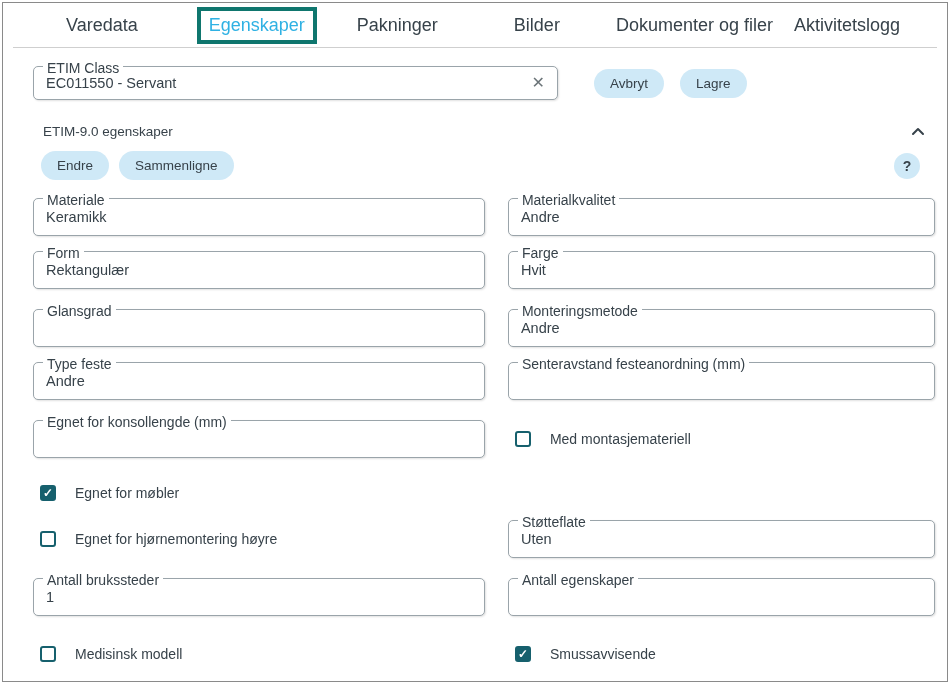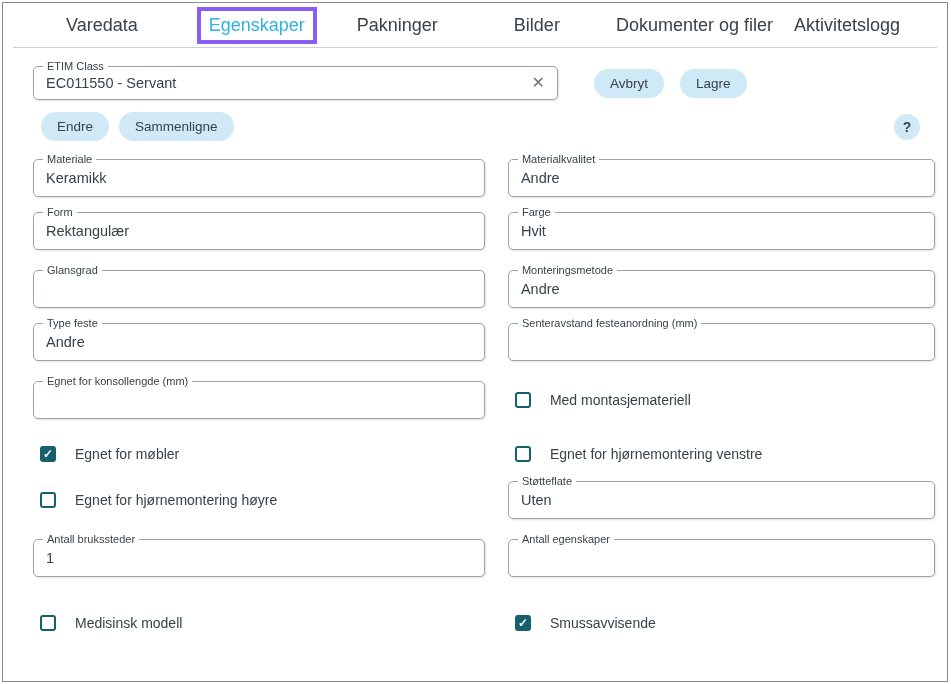--- a/index.html
+++ b/index.html
@@ -3,32 +3,32 @@
 <meta charset="utf-8">
 <style>
   * { margin:0; padding:0; box-sizing:border-box; }
   html,body { width:951px; height:684px; background:#fff; font-family:"Liberation Sans", sans-serif; color:#37424a; }
   .frame { position:absolute; top:2px; left:2px; width:946px; height:680px; border:1px solid #8a8a8a; background:#fff; overflow:hidden; }
 
   
   .tabbar { display:flex; align-items:center; height:44px; padding-left:63px; }
   .tab { font-size:18px; color:#37424a; cursor:pointer; white-space:nowrap; }
   .tab-varedata { margin-right:59px; }
-  .hl-box { border:4px solid #8b5cf6; padding:4px 8px; margin-right:40px; }
+  .hl-box { border:4px solid #0f766e; padding:4px 8px; margin-right:40px; }
   .hl-box .tab { color:#2fb1e3; }
   .tab-pakninger { margin-right:56px; }
   .tab-bilder { margin-right:56px;padding-left:20px; }
   .tab-dokumenter { margin-right:21px; }
   .divider { border-top:1px solid #cfcfcf; margin:0 10px; }
 
   .content { padding:18px 12px 0 30px; }
 
   
   .ofield { position:relative; border:1px solid #9aa4aa; border-radius:5px; background:#fff; box-shadow:1px 1px 2px rgba(0,0,0,0.12); }
-  .ofield .flabel { position:absolute; top:-7px; left:9px; background:#fff; padding:0 4px; font-size:11px; color:#37424a; white-space:nowrap; }
+  .ofield .flabel { position:absolute; top:-7px; left:9px; background:#fff; padding:0 4px; font-size:14px; color:#37424a; white-space:nowrap; }
   .ofield input { border:none; outline:none; width:100%; font-family:"Liberation Sans", sans-serif; font-size:14.5px; color:#37424a; background:transparent; padding:0 12px; height:100%; }
 
   .etim-row { display:flex; align-items:center; }
   .etim-field { width:525px; height:34px; display:flex; align-items:center; }
   .etim-field input { flex:1; }
   .clear-x { font-size:16px; color:#6b7478; padding:0 12px 0 4px; cursor:pointer; line-height:1; }
 
   .pill { background:#cfe9f7; border:none; border-radius:16px; padding:7px 16px; font-family:"Liberation Sans", sans-serif; font-size:13.5px; color:#37424a; cursor:pointer; white-space:nowrap; }
   .actions { display:flex; gap:16px; margin-left:36px;align-items:flex-end; }
 
@@ -40,21 +40,21 @@
   .tools-row .pill { margin-right:10px; }
   .spacer { flex:1; }
   .help-btn { width:26px; height:26px; border-radius:50%; background:#cfe9f7; border:none; font-family:"Liberation Sans", sans-serif; font-weight:bold; font-size:14px; color:#37424a; cursor:pointer; margin-right:7px; }
 
   
   .fgrid { margin-top:18px; }
   .row { display:flex; gap:23px; }
   .cell-l { width:455px; }
   .cell-r { width:430px; }
   .fld { height:38px; display:flex; align-items:center; }
-  .mb15 { margin-bottom:15px; } .mb20 { margin-bottom:20px; } .mb12 { margin-bottom:12px; } .mb23 { margin-bottom:31px; }
+  .mb15 { margin-bottom:15px; } .mb20 { margin-bottom:20px; } .mb12 { margin-bottom:12px; } .mb23 { margin-bottom:23px; }
   .vcenter { display:flex; align-items:center; }
   .ckrow { height:30px; }
 
   .cb-wrap { display:flex; align-items:center; gap:19px; cursor:pointer; padding-left:7px; }
   .cbox { width:16px; height:16px; border:2px solid #16606d; border-radius:3px; background:#fff; flex:0 0 auto; display:flex; align-items:center; justify-content:center; font-size:12px; color:#fff; line-height:1; }
   .cbox.checked { background:#16606d; }
   .cbox .mark { visibility:hidden; font-weight:bold; }
   .cbox.checked .mark { visibility:visible; }
   .cb-label { font-size:14px; color:#37424a; }
 </style>
@@ -82,20 +82,28 @@
         <span class="flabel">ETIM Class</span>
         <input type="text" value="EC011550 - Servant" style="">
         <span class="clear-x">✕</span>
       </div>
       <div class="actions">
         <button class="pill">Avbryt</button>
         <button class="pill">Lagre</button>
       </div>
     </div>
 
+    <div class="section-header">
+      <span class="section-title">ETIM-9.0 egenskaper</span>
+      <span class="chevron">
+        <svg width="14" height="9" viewBox="0 0 14 9">
+            <polyline points="2,7 7,2 12,7" fill="none" stroke="#37424a" stroke-width="2" stroke-linecap="round" stroke-linejoin="round"></polyline>
+          </svg>
+      </span>
+    </div>
 
     <div class="tools-row">
       <button class="pill">Endre</button>
       <button class="pill">Sammenligne</button>
       <span class="spacer"></span>
       <button class="help-btn">?</button>
     </div>
 
     <div class="fgrid">
 
@@ -160,28 +168,20 @@
 
       <div class="row ckrow mb12">
         <div class="cell-l vcenter">
           <span class="cb-wrap">
             <span class="cbox checked">
                 <span class="mark">✓</span>
               </span>
             <span class="cb-label">Egnet for møbler</span>
           </span>
         </div>
-        <div class="cell-r vcenter">
-          <span class="cb-wrap">
-            <span class="cbox">
-                <span class="mark">✓</span>
-              </span>
-            <span class="cb-label">Egnet for hjørnemontering venstre</span>
-          </span>
-        </div>
       </div>
 
       <div class="row mb20">
         <div class="cell-l vcenter">
           <span class="cb-wrap">
             <span class="cbox">
                 <span class="mark">✓</span>
               </span>
             <span class="cb-label">Egnet for hjørnemontering høyre</span>
           </span>

